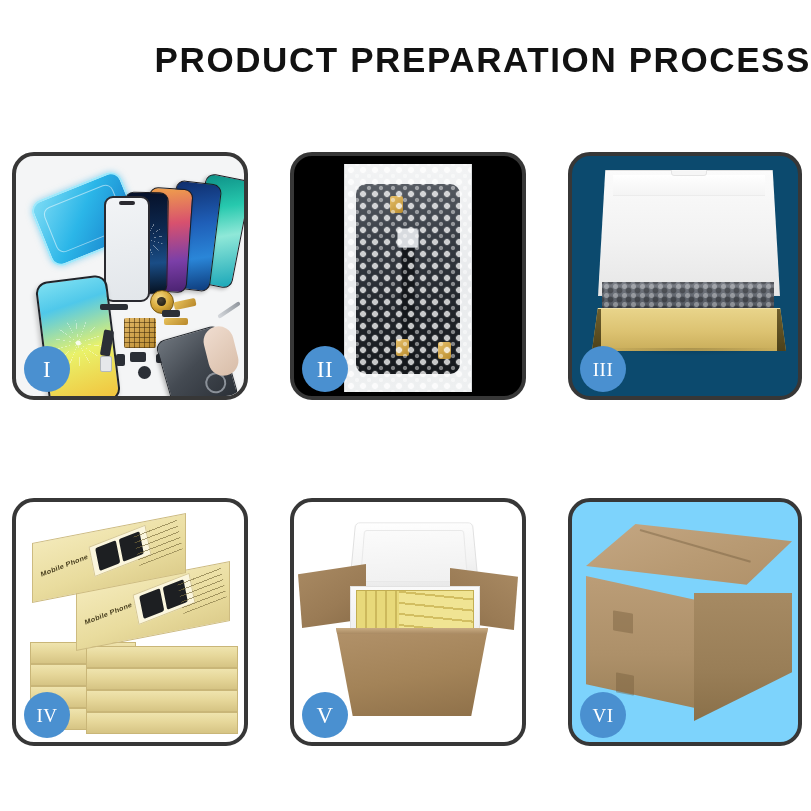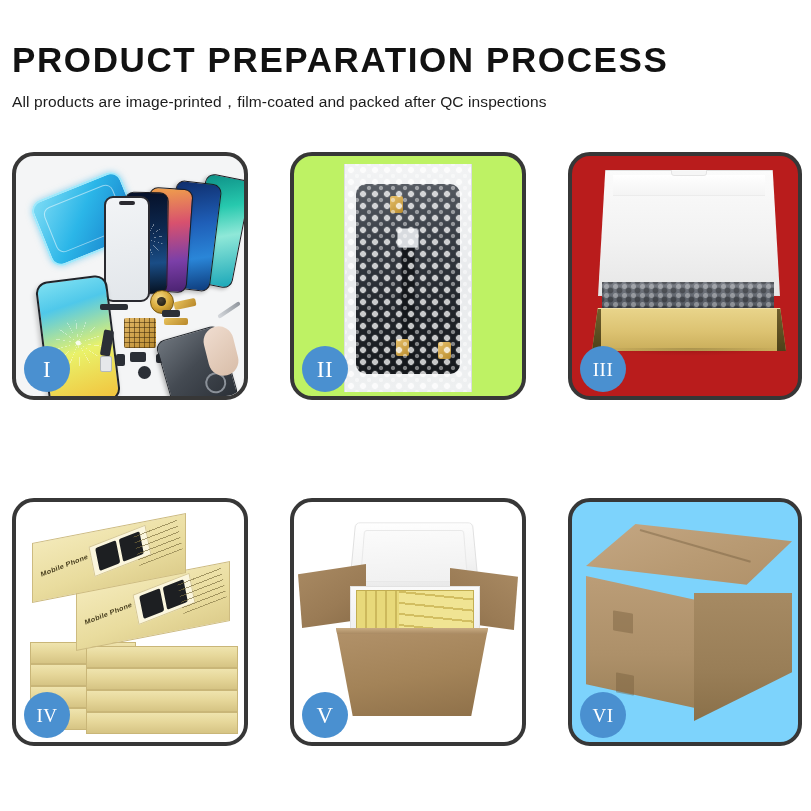--- a/index.html
+++ b/index.html
@@ -4,21 +4,21 @@
 <style>
   html,body{margin:0;padding:0;}
   body{
     width:811px;height:811px;background:#ffffff;
     font-family:"Liberation Sans","DejaVu Sans",sans-serif;
     overflow:hidden;position:relative;
   }
   .page{width:811px;height:811px;position:relative;box-sizing:border-box;}
 
   
-  .header{padding-top:42px;text-align:left;padding-left:12px;}
+  .header{padding-top:42px;text-align:right;padding-left:12px;}
   .title{
     font-size:35px;font-weight:700;letter-spacing:1.6px;color:#121212;
     line-height:1.05;margin:0;white-space:nowrap;
   }
   .subtitle{
     font-size:15.5px;color:#1c1c1c;margin:13px 0 0 0;
     letter-spacing:.1px;white-space:nowrap;font-weight:400;
   }
 
   
@@ -149,21 +149,21 @@
     position:absolute;left:104px;top:12px;width:26px;height:4px;
     background:linear-gradient(90deg,#d6d9dd,#8f959c);border-radius:2px;
     transform:rotate(-34deg);
   }
   .hand{
     position:absolute;right:-6px;top:30px;width:30px;height:50px;border-radius:16px;
     background:linear-gradient(150deg,#f0ddd0,#d8bda8);transform:rotate(-14deg);
   }
 
   
-  .c2{background:#bef264;text-align:center;}
+  .c2{background:#000000;text-align:center;}
   .bubblebag{
     position:absolute;left:50%;top:8px;transform:translateX(-50%);
     width:126px;height:228px;
     background:linear-gradient(180deg,#f2f3f4 0%,#e8eaec 50%,#eef0f1 100%);
     border-left:1px solid #dcdee0;border-right:1px solid #dcdee0;
   }
   .bw-inner{
     position:absolute;left:11px;top:20px;width:104px;height:190px;
     border-radius:10px;
     background:linear-gradient(175deg,#5a5f66 0%,#3a3f47 28%,#23272d 62%,#15181c 100%);
@@ -187,21 +187,21 @@
     background-size:12px 12px;
     opacity:.92;
   }
   .bubbles2{
     position:absolute;inset:0;pointer-events:none;
     background-image:radial-gradient(circle at 50% 50%,rgba(255,255,255,.45) 0 1.6px,transparent 2.6px);
     background-size:12px 12px;background-position:6px 6px;
   }
 
   
-  .c3{background:#b91c1c;}
+  .c3{background:#0c4a6e;}
   .box3-lid{
     position:absolute;left:26px;top:14px;width:180px;height:124px;
     background:linear-gradient(180deg,#fbfbfb 0%,#f2f2f2 55%,#e6e6e6 100%);
     border:1px solid #e0e0e0;
     clip-path:polygon(4% 0,96% 0,100% 100%,0 100%);
   }
   .box3-lid:before{
     content:"";position:absolute;left:14px;top:4px;right:14px;height:20px;
     background:linear-gradient(180deg,#ffffff,#f4f4f4);border-bottom:1px solid #ececec;
   }
@@ -346,21 +346,20 @@
   .tape1{left:27px;top:88px;width:20px;height:20px;transform:skewY(10deg);}
   .tape2{left:30px;top:150px;width:18px;height:20px;transform:skewY(10deg);}
 </style>
 </head>
 <body>
 
 <div class="page">
 
   <div class="header">
     <h1 class="title">PRODUCT PREPARATION PROCESS</h1>
-    <p class="subtitle">All products are image-printed，film-coated and packed after QC inspections</p>
   </div>
 
   <div class="grid">
 
     <div class="card c1">
       <div class="card-media">
         <div class="scrn-protector"></div>
         <div class="fan">
           <div class="ph ph1"></div>
           <div class="ph ph2"></div>

